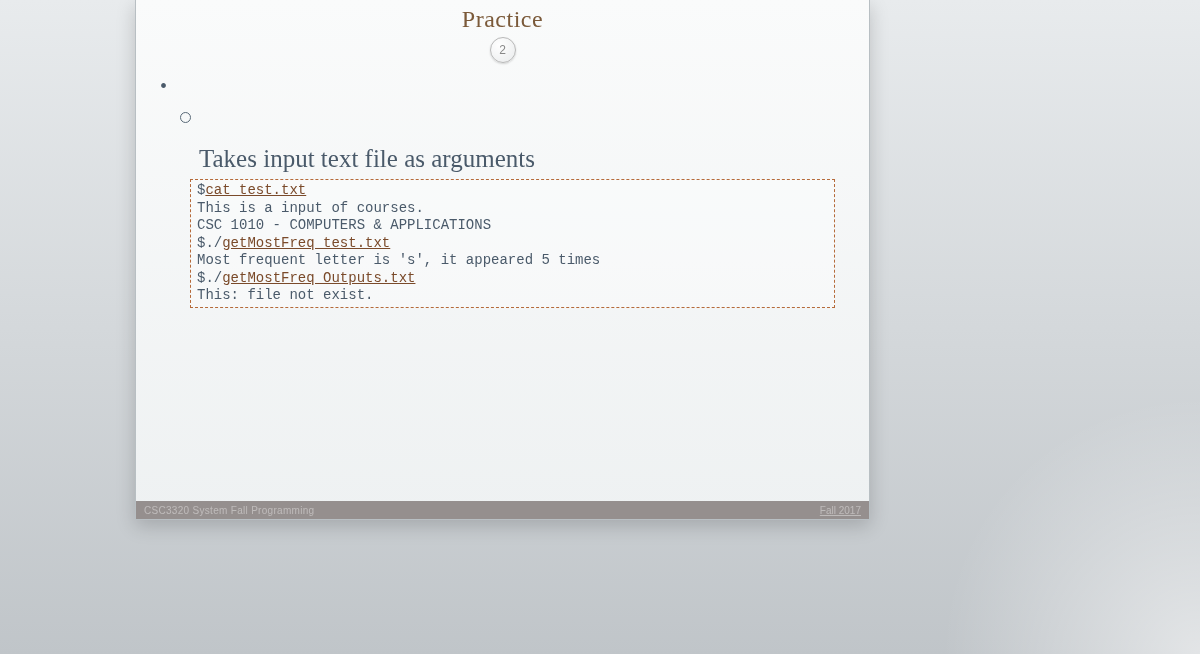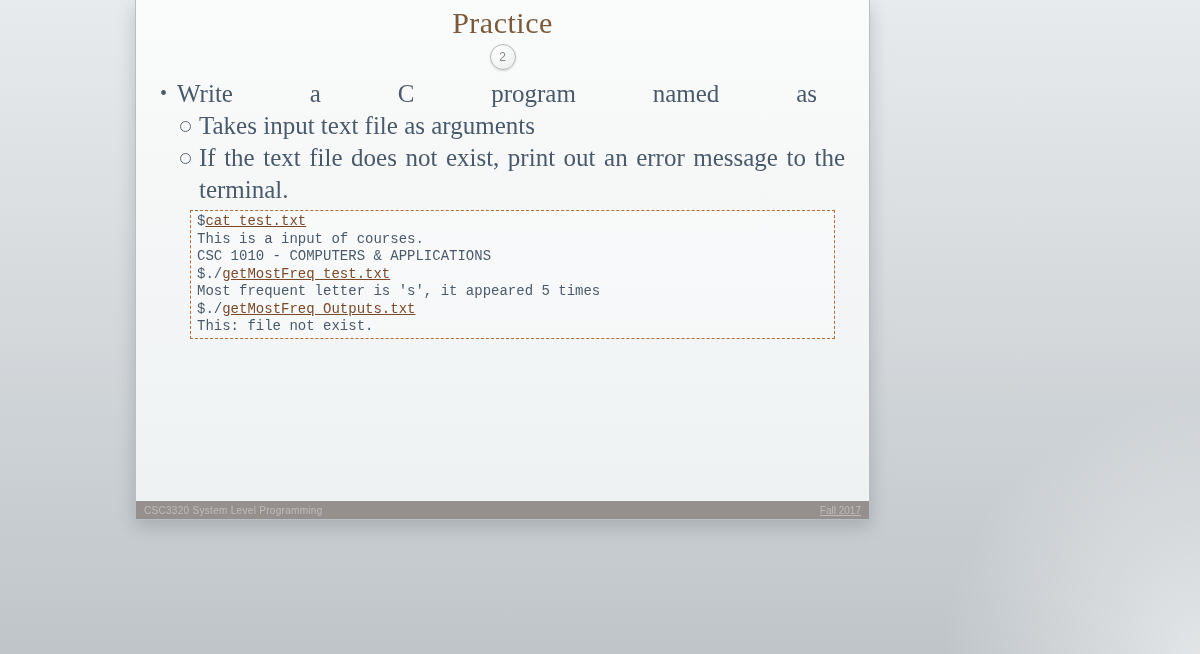--- a/index.html
+++ b/index.html
@@ -18,21 +18,21 @@
     height: 520px;
     background: linear-gradient(180deg, #fafbfb 0%, #eef1f2 100%);
     border: 1px solid #b8bfc3;
     border-top: none;
     box-shadow: 0 6px 18px rgba(0,0,0,0.18);
     padding: 6px 14px 0 14px;
   }
   .title-wrap { text-align: center; }
   .title {
     color: #7b5a3a;
-    font-size: 30px;
+    font-size: 24px;
     font-weight: normal;
     letter-spacing: 0.5px;
   }
   .pager {
     display: inline-block;
     margin-top: 4px;
     width: 26px;
     height: 26px;
     line-height: 24px;
     border-radius: 50%;
@@ -73,21 +73,21 @@
   }
   .ring {
     flex: 0 0 auto;
     width: 11px;
     height: 11px;
     border: 1.5px solid #5a6a78;
     border-radius: 50%;
     margin-top: 11px;
     background: transparent;
   }
-  .li2-text { flex: 1; text-align: justify; }
+  .li2-text { flex: 1; text-align: justify; margin-top: 42px; }
   .termbox {
     margin: 4px 10px 0 30px;
     border: 1px dashed #b56a3a;
     background: rgba(255,255,255,0.35);
     padding: 2px 6px 2px 6px;
     font-family: 'Courier New', monospace;
     font-size: 14px;
     line-height: 1.25;
     color: #4a5a6a;
     white-space: pre;
@@ -124,50 +124,38 @@
   <div class="title-wrap">
     <div class="title">Practice</div>
     <div class="pager">2</div>
   </div>
 
   <div class="body">
 
     <div class="li1">
       <div class="disc">•</div>
       <div class="li1-text">
-        <div class="spread" style="display:flex;justify-content:space-between;width:640px;">
-          <span>Write</span>
-          <span>a</span>
-          <span>C</span>
-          <span>program</span>
-          <span>named</span>
-          <span>as</span>
-        </div>
       </div>
     </div>
 
     <div class="li2">
       <div class="ring"></div>
       <div class="li2-text">Takes input text file as arguments</div>
-    </div>
-    <div class="li2">
-      <div class="ring"></div>
-      <div class="li2-text">If the text file does not exist, print out an error message to the terminal.</div>
     </div>
 
     <div class="termbox"><span>$</span><span class="cmd">cat test.txt</span>
 <span>This is a input of courses.</span>
 <span>CSC 1010 - COMPUTERS &amp; APPLICATIONS</span>
 <span>$./</span><span class="cmd">getMostFreq test.txt</span>
 <span>Most frequent letter is 's', it appeared 5 times</span>
 <span>$./</span><span class="cmd">getMostFreq Outputs.txt</span>
 <span>This: file not exist.</span></div>
 
   </div>
 
   <div class="footer">
-    <div class="left">CSC3320 System Level Programming</div>
+    <div class="left">CSC3320 System Fall Programming</div>
     <div class="right">Fall 2017</div>
   </div>
 
 </div>
 
 <div class="corner-light"></div>
 
 </body></html>

